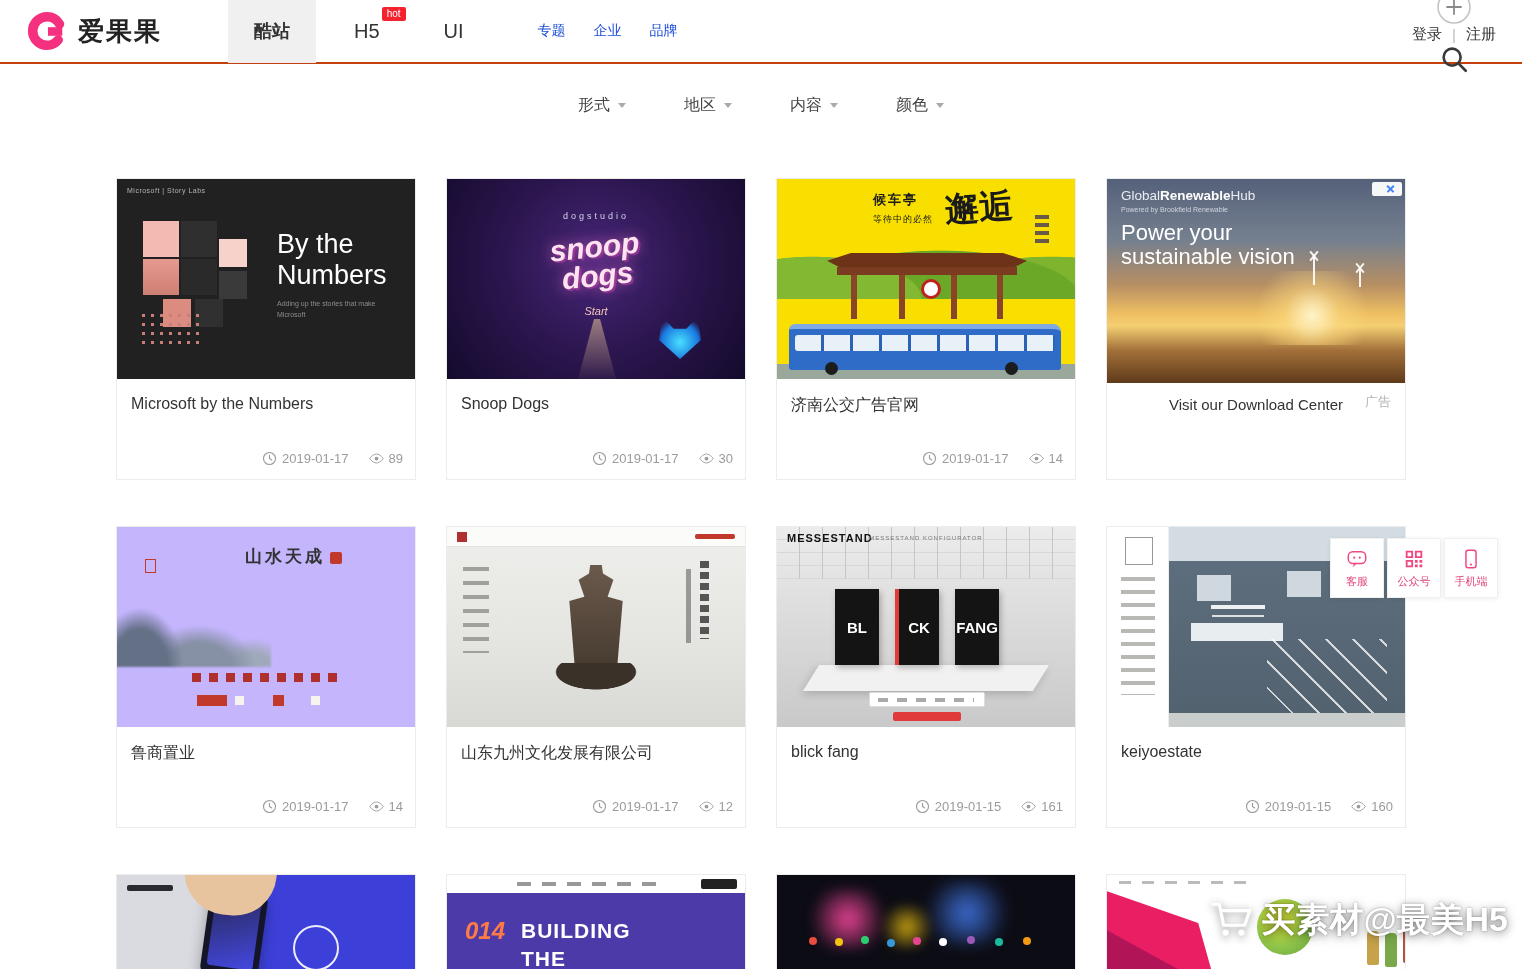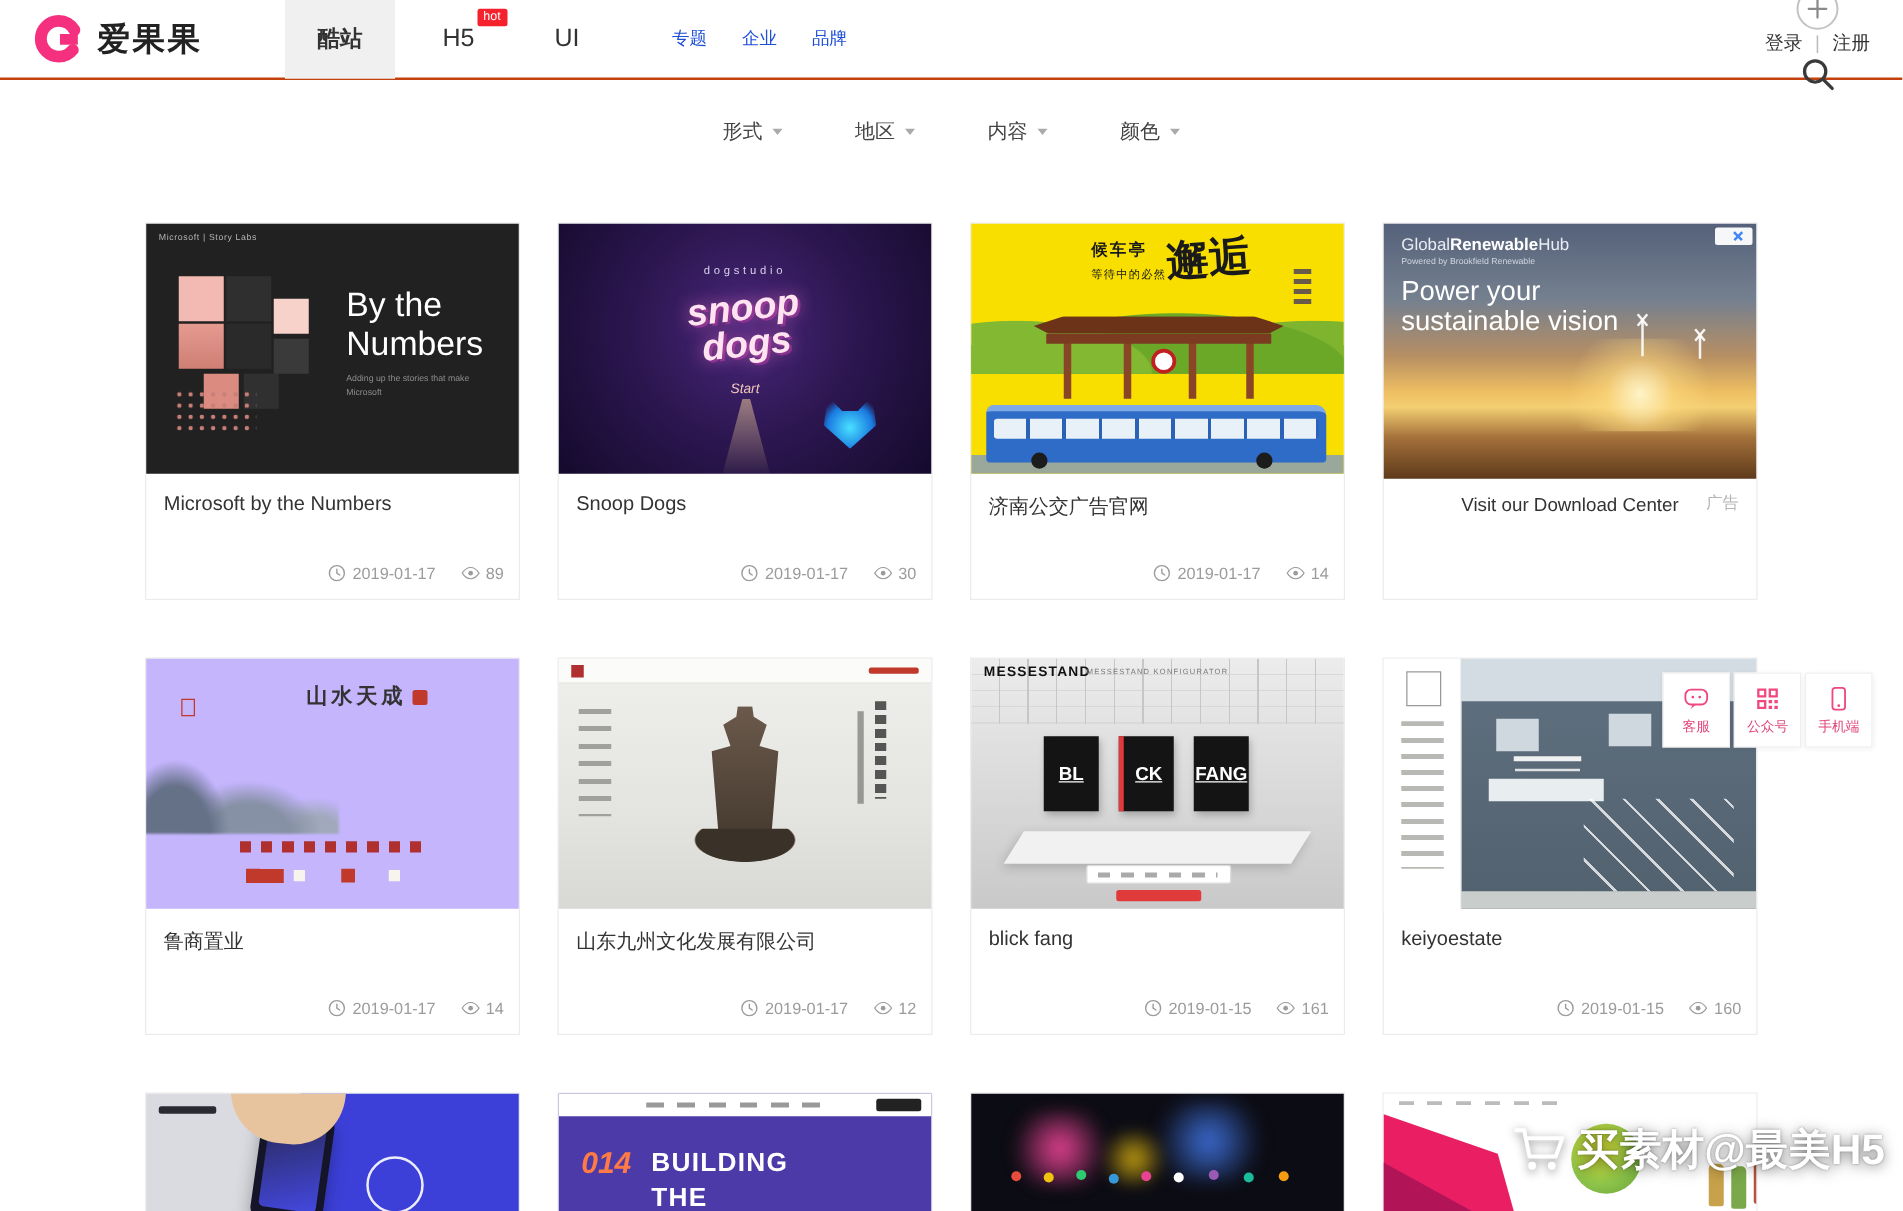--- a/index.html
+++ b/index.html
@@ -58,21 +58,21 @@
   .t-snoop{background:radial-gradient(circle at 50% 42%,#47277a 0%,#2c164f 48%,#140a2c 100%);}
   .sn-studio{position:absolute;top:32px;left:0;right:0;text-align:center;color:#d8d2e8;font-size:9px;letter-spacing:3px;}
   .sn-title{position:absolute;top:54px;left:0;right:0;text-align:center;color:#ffe3f0;font-size:30px;font-style:italic;font-weight:bold;line-height:.95;transform:rotate(-6deg);text-shadow:0 0 14px rgba(255,120,200,.65),2px 2px 0 #7a2a8a;}
   .sn-title span{display:block;}
   .sn-start{position:absolute;top:126px;left:0;right:0;text-align:center;color:#f3c7bb;font-size:11px;font-style:italic;}
   .sn-beam{position:absolute;left:131px;top:140px;width:38px;height:60px;background:linear-gradient(180deg,rgba(255,220,160,.5),rgba(255,220,160,.04));clip-path:polygon(42% 0,58% 0,100% 100%,0 100%);}
   .sn-mask{position:absolute;left:212px;top:138px;width:42px;height:42px;background:radial-gradient(circle at 50% 60%,#49e0ff 0%,#1a7ae0 55%,transparent 78%);clip-path:polygon(8% 0,35% 28%,65% 28%,92% 0,100% 55%,50% 100%,0 55%);filter:blur(.5px);}
 
   
   .t-bus{background:#f8df00;}
-  .bus-words{position:absolute;left:96px;top:12px;display:flex;color:#1a1a1a;}
+  .bus-words{position:absolute;left:96px;top:12px;display:flex;gap:12px;color:#1a1a1a;}
   .bus-col{display:flex;flex-direction:column;}
   .bus-tag{font-size:13px;font-weight:bold;letter-spacing:2px;}
   .bus-sub{font-size:9px;margin-top:4px;letter-spacing:1px;}
   .bus-big{font-size:34px;font-weight:bold;font-family:"Liberation Serif",serif;line-height:1;transform:rotate(-4deg);}
   .bus-hills{position:absolute;left:0;top:60px;width:100%;height:60px;background:
     radial-gradient(ellipse 180px 70px at 12% 100%,#83b832 60%,transparent 61%),
     radial-gradient(ellipse 230px 80px at 55% 100%,#6ba828 60%,transparent 61%),
     radial-gradient(ellipse 200px 70px at 92% 100%,#7fb42f 60%,transparent 61%),
     linear-gradient(transparent 62%,#5f9e22 62%);}
   .bus-station{position:absolute;left:60px;top:74px;width:180px;height:66px;background-repeat:no-repeat;background-image:
@@ -135,21 +135,21 @@
 
   
   .t-blick{background:linear-gradient(180deg,#ececec 0%,#dcdcdc 45%,#c9c9c9 100%);}
   .bf-ceiling{position:absolute;top:0;left:0;right:0;height:52px;background:
     repeating-linear-gradient(90deg,transparent 0 22px,#c6c6c6 22px 23px),
     repeating-linear-gradient(transparent 0 12px,#d8d8d8 12px 13px);}
   .bf-logo{position:absolute;left:10px;top:5px;font-size:11px;font-weight:bold;color:#111;letter-spacing:1px;}
   .bf-sub{position:absolute;left:0;right:0;top:8px;text-align:center;font-size:6px;color:#777;letter-spacing:1px;}
   .bf-floor{position:absolute;left:34px;top:138px;width:230px;height:26px;background:#f1f1f1;transform:skewX(-32deg);box-shadow:0 3px 8px rgba(0,0,0,.18);}
   .bf-panels{position:absolute;left:58px;top:62px;display:flex;gap:16px;}
-  .bf-panel{width:44px;height:60px;background:#141414;color:#fff;font-weight:bold;font-size:15px;display:flex;align-items:center;justify-content:center;box-shadow:2px 3px 6px rgba(0,0,0,.25);text-decoration:underline;}
+  .bf-panel{width:44px;height:76px;background:#141414;color:#fff;font-weight:bold;font-size:15px;display:flex;align-items:center;justify-content:center;box-shadow:2px 3px 6px rgba(0,0,0,.25);}
   .bf-panel.accent{border-left:4px solid #e03a3a;}
   .bf-toolbar{position:absolute;left:92px;bottom:20px;width:116px;height:15px;background:#fff;border:1px solid #ddd;border-radius:2px;}
   .bf-toolbar::after{content:"";position:absolute;left:8px;top:5px;width:96px;height:4px;background:repeating-linear-gradient(90deg,#aaa 0 10px,transparent 10px 19px);}
   .bf-btn{position:absolute;left:116px;bottom:6px;width:68px;height:9px;background:#e03a3a;border-radius:2px;}
 
   
   .t-keiyo{background:#fff;}
   .ke-side{position:absolute;left:0;top:0;bottom:0;width:62px;background:#fff;border-right:1px solid #eee;}
   .ke-side::before{content:"";position:absolute;left:18px;top:10px;width:26px;height:26px;border:1px solid #999;}
   .ke-side::after{content:"";position:absolute;left:14px;top:50px;width:34px;height:118px;background:repeating-linear-gradient(#b8b8b4 0 4px,transparent 4px 13px);}

